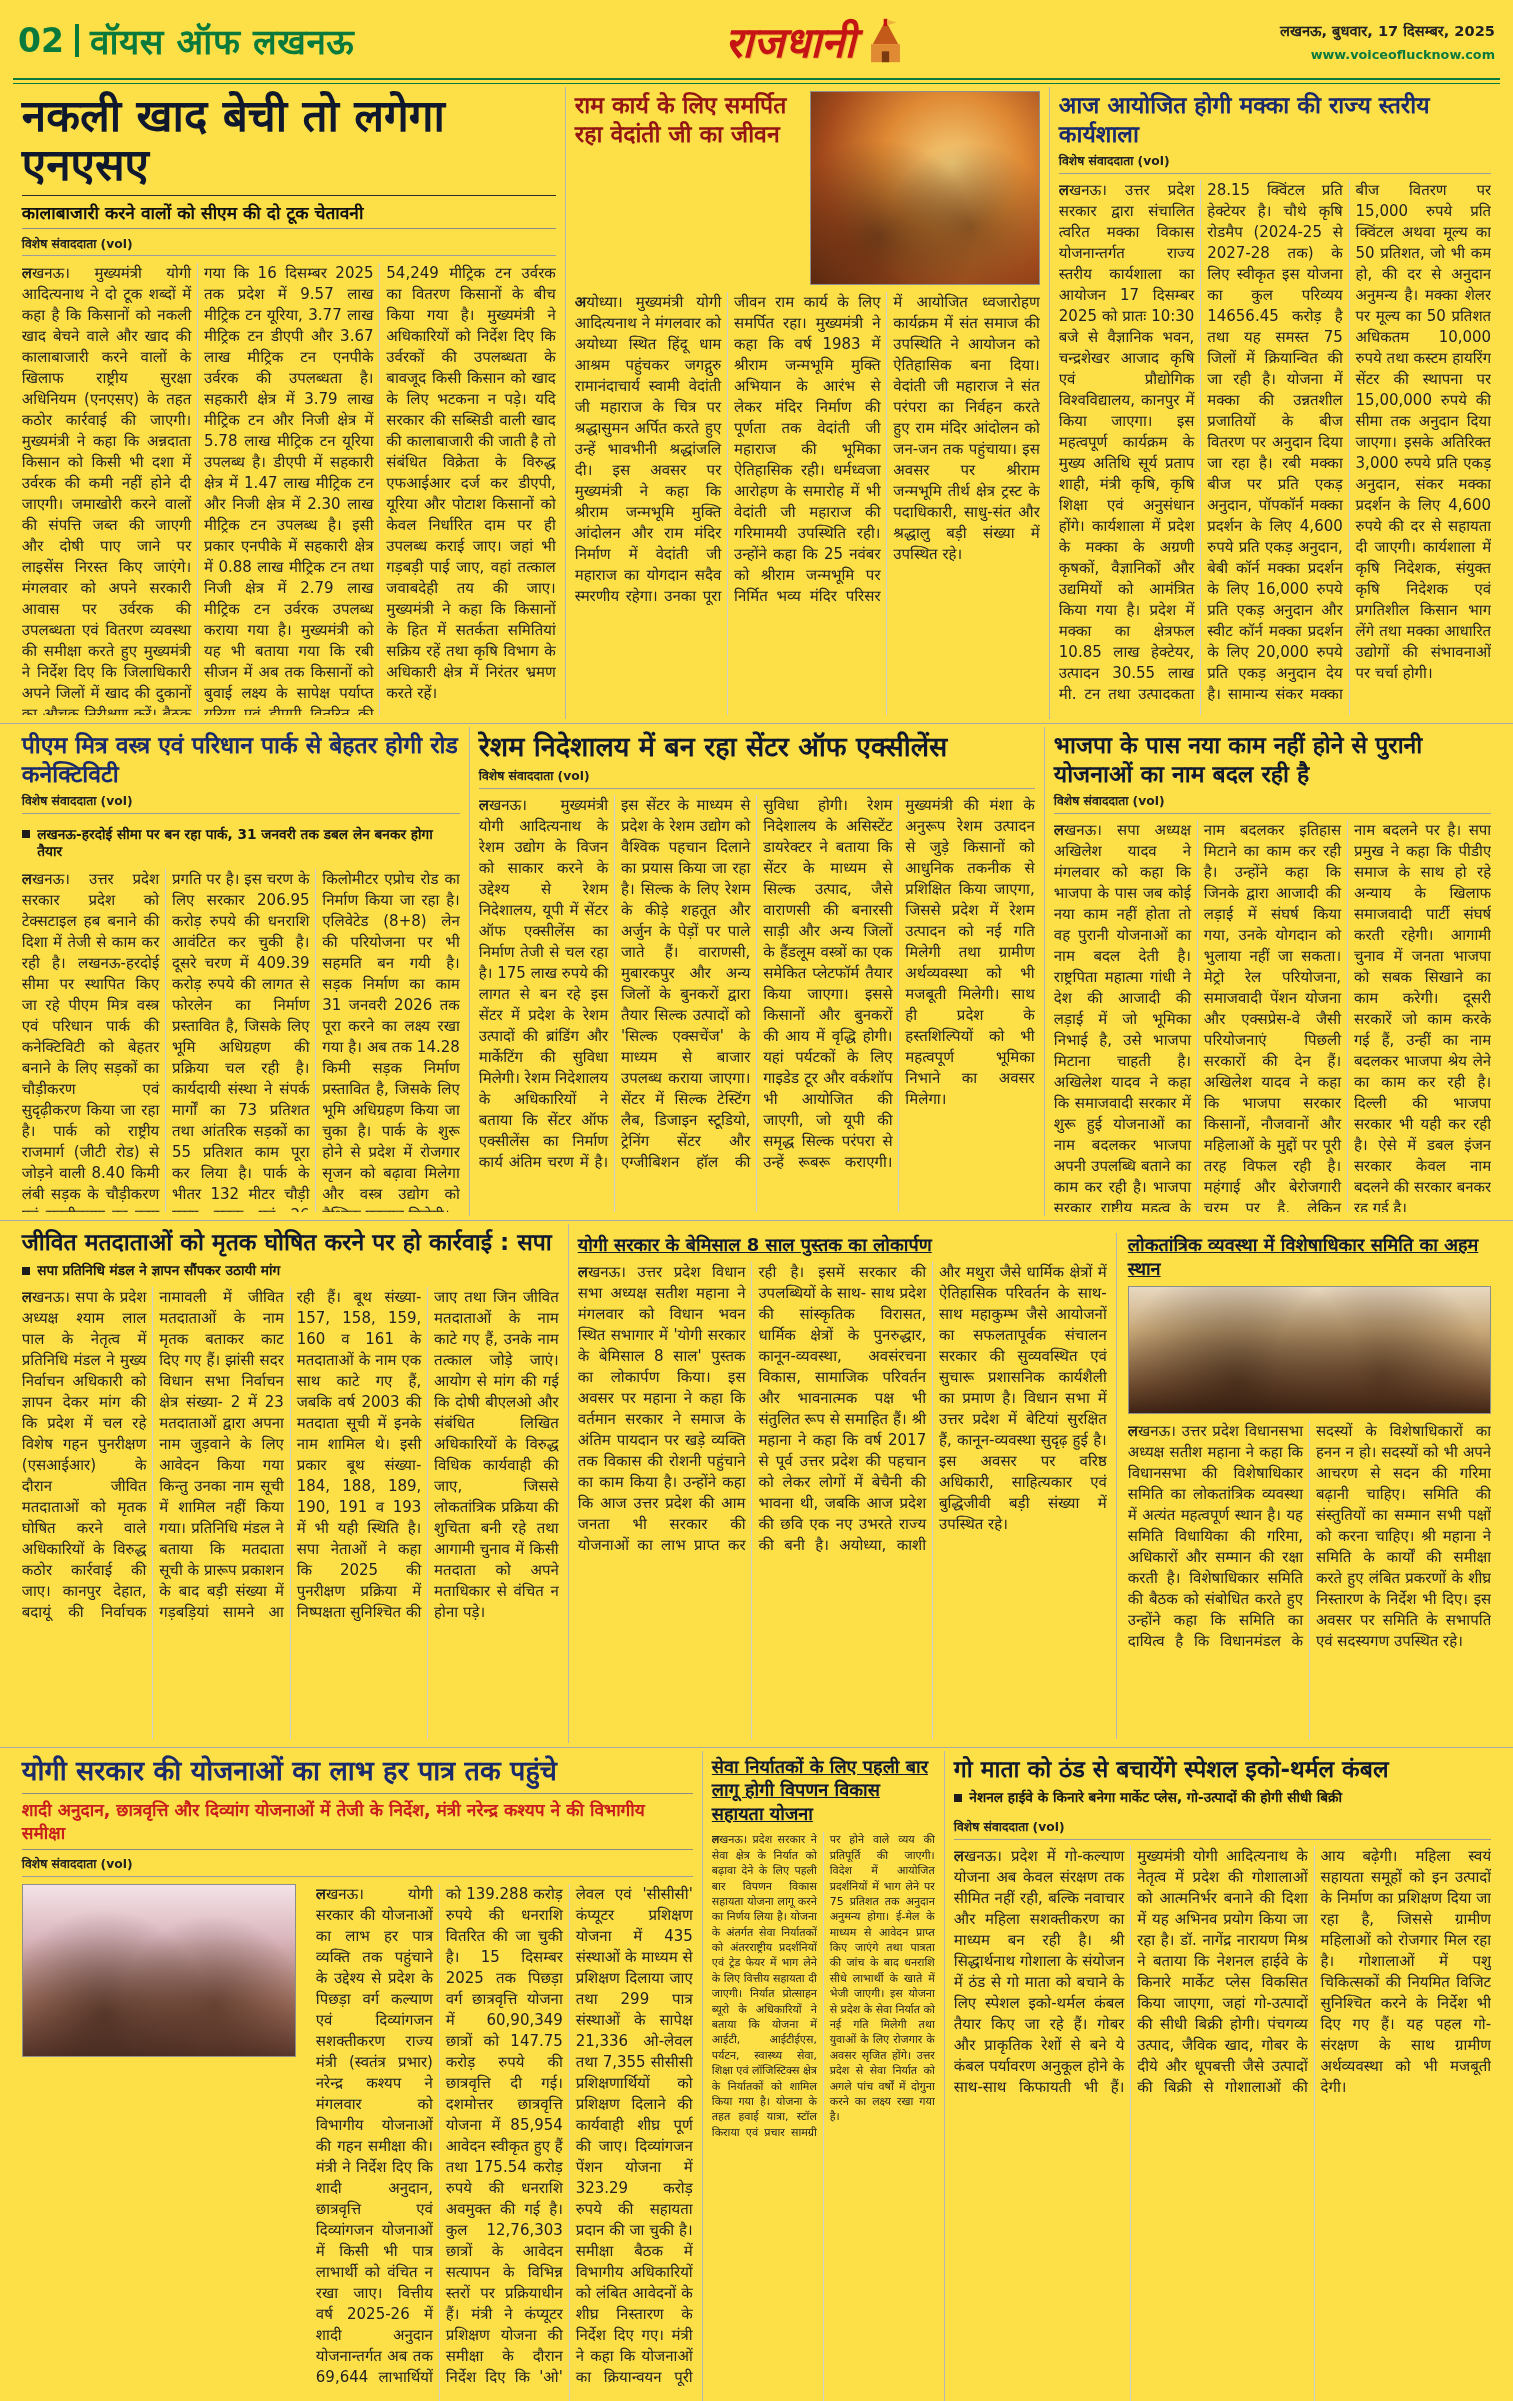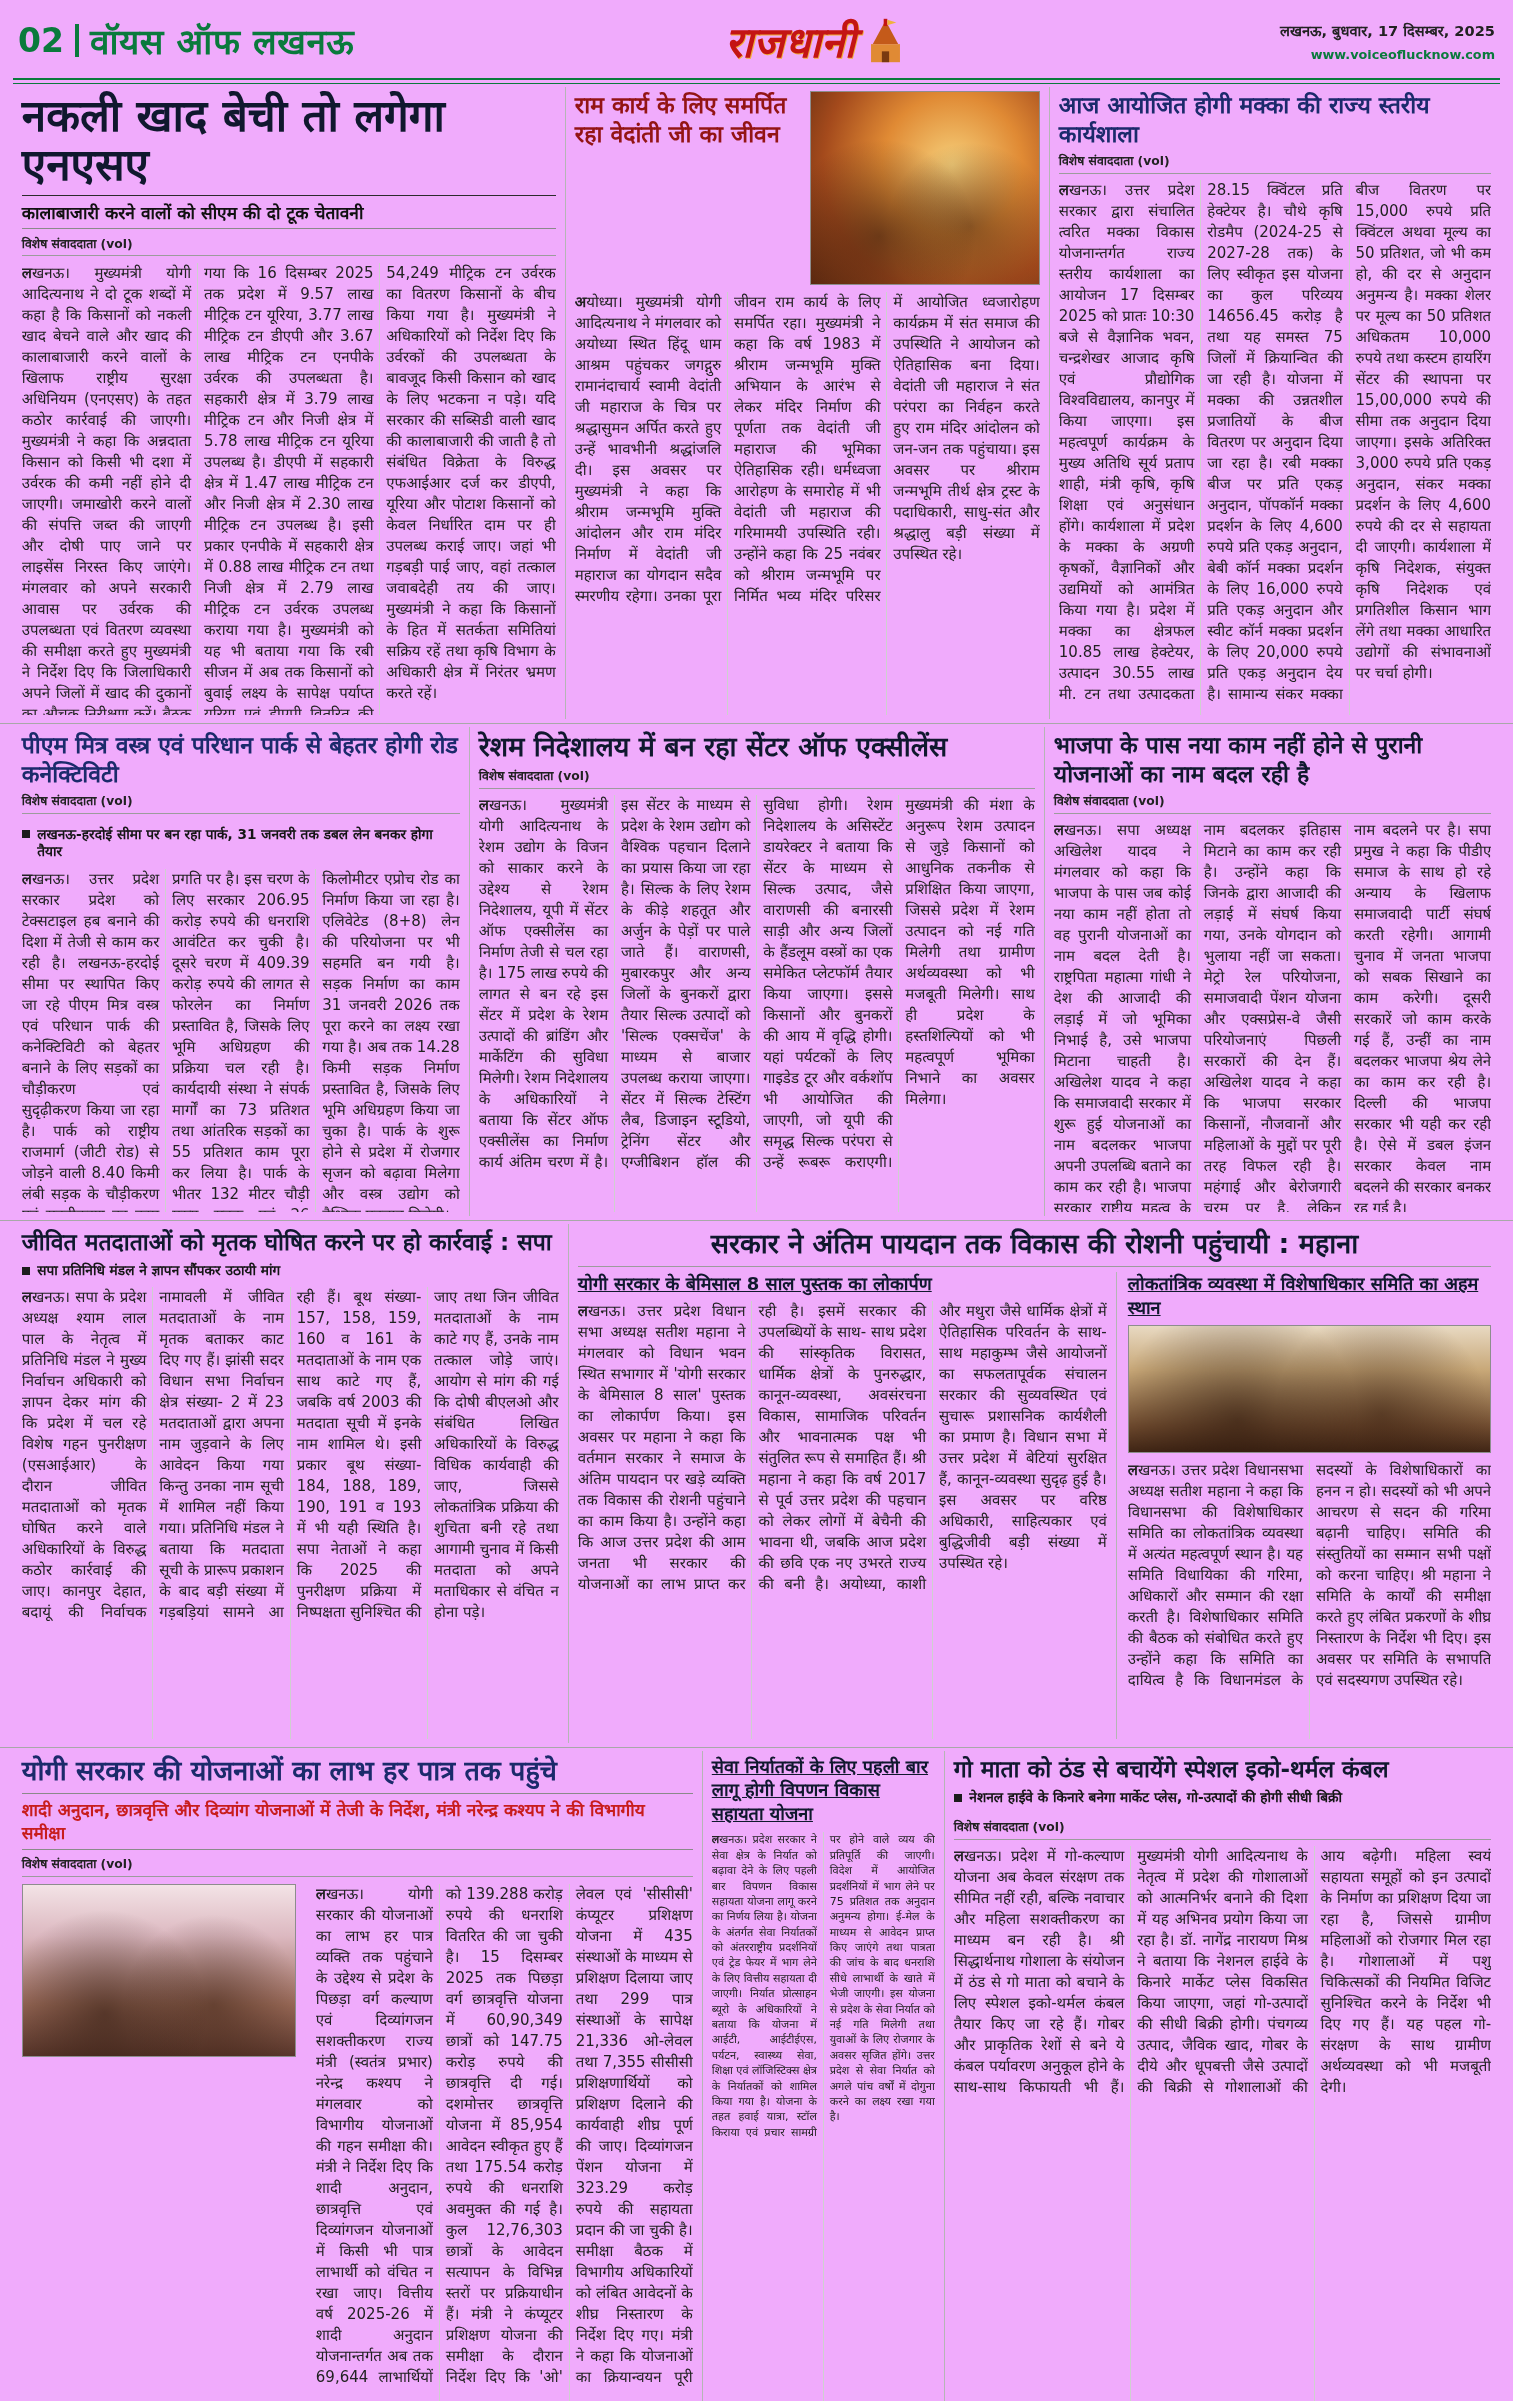--- a/index.html
+++ b/index.html
@@ -1,19 +1,19 @@
 <!DOCTYPE html>
 <html style="font-size:14.6px"><head>
 <meta charset="utf-8">
 <style>
   * { box-sizing: border-box; margin: 0; padding: 0; }
   html,body { background:#9a9a9a; }
   .page {
     position:relative; width:1513px; height:2401px; margin:0 auto;
-    background:#f0abfc; color:#1b1b1b; overflow:hidden;
+    background:#fde047; color:#1b1b1b; overflow:hidden;
     font-family:"DejaVu Sans","Liberation Sans",sans-serif;
   }
   
   .header { display:flex; align-items:center; justify-content:space-between; padding:9px 18px 5.5px; height:78px; }
   .brand { display:flex; align-items:center; gap:11px; color:#0a7a3c; }
   .page-num { font-size:33px; font-weight:800; line-height:1; padding-right:11px; border-right:4.6px solid #0a7a3c; }
   .paper-name { font-size:35px; font-weight:800; letter-spacing:0.5px; }
   .masthead { display:flex; align-items:center; gap:7px; }
   .masthead-title { font-size:42px; font-weight:800; color:#c41414; text-shadow:0.9px 0.9px 0 #f0b23c; font-style:italic; }
   .dates { text-align:right; }
@@ -145,21 +145,20 @@
     <div class="article vstack" style="flex:0 0 555px;">
       <div class="h-md">जीवित मतदाताओं को मृतक घोषित करने पर हो कार्रवाई : सपा</div>
       <div class="bullet">
         <span class="bullet-sq"></span>
         <span>सपा प्रतिनिधि मंडल ने ज्ञापन सौंपकर उठायी मांग</span>
       </div>
       <div class="body cols-4 fill">लखनऊ। सपा के प्रदेश अध्यक्ष श्याम लाल पाल के नेतृत्व में प्रतिनिधि मंडल ने मुख्य निर्वाचन अधिकारी को ज्ञापन देकर मांग की कि प्रदेश में चल रहे विशेष गहन पुनरीक्षण (एसआईआर) के दौरान जीवित मतदाताओं को मृतक घोषित करने वाले अधिकारियों के विरुद्ध कठोर कार्रवाई की जाए। कानपुर देहात, बदायूं की निर्वाचक नामावली में जीवित मतदाताओं के नाम मृतक बताकर काट दिए गए हैं। झांसी सदर विधान सभा निर्वाचन क्षेत्र संख्या- 2 में 23 मतदाताओं द्वारा अपना नाम जुड़वाने के लिए आवेदन किया गया किन्तु उनका नाम सूची में शामिल नहीं किया गया। प्रतिनिधि मंडल ने बताया कि मतदाता सूची के प्रारूप प्रकाशन के बाद बड़ी संख्या में गड़बड़ियां सामने आ रही हैं। बूथ संख्या- 157, 158, 159, 160 व 161 के मतदाताओं के नाम एक साथ काटे गए हैं, जबकि वर्ष 2003 की मतदाता सूची में इनके नाम शामिल थे। इसी प्रकार बूथ संख्या- 184, 188, 189, 190, 191 व 193 में भी यही स्थिति है। सपा नेताओं ने कहा कि 2025 की पुनरीक्षण प्रक्रिया में निष्पक्षता सुनिश्चित की जाए तथा जिन जीवित मतदाताओं के नाम काटे गए हैं, उनके नाम तत्काल जोड़े जाएं। आयोग से मांग की गई कि दोषी बीएलओ और संबंधित लिखित अधिकारियों के विरुद्ध विधिक कार्यवाही की जाए, जिससे लोकतांत्रिक प्रक्रिया की शुचिता बनी रहे तथा आगामी चुनाव में किसी मतदाता को अपने मताधिकार से वंचित न होना पड़े।</div>
     </div>
 
     <div class="article vstack" style="flex:1;">
-      <div class="h-lg" style="text-align:center; border-bottom:0.9px solid #9c9c9c; padding-bottom:5.5px;">सरकार ने अंतिम पायदान तक विकास की रोशनी पहुंचायी : महाना</div>
       <div class="mahana-grid">
         <div class="mahana-left">
           <div class="h-sm" style="margin-bottom:5.5px;">योगी सरकार के बेमिसाल 8 साल पुस्तक का लोकार्पण</div>
           <div class="body cols-3 fill">लखनऊ। उत्तर प्रदेश विधान सभा अध्यक्ष सतीश महाना ने मंगलवार को विधान भवन स्थित सभागार में 'योगी सरकार के बेमिसाल 8 साल' पुस्तक का लोकार्पण किया। इस अवसर पर महाना ने कहा कि वर्तमान सरकार ने समाज के अंतिम पायदान पर खड़े व्यक्ति तक विकास की रोशनी पहुंचाने का काम किया है। उन्होंने कहा कि आज उत्तर प्रदेश की आम जनता भी सरकार की योजनाओं का लाभ प्राप्त कर रही है। इसमें सरकार की उपलब्धियों के साथ- साथ प्रदेश की सांस्कृतिक विरासत, धार्मिक क्षेत्रों के पुनरुद्धार, कानून-व्यवस्था, अवसंरचना विकास, सामाजिक परिवर्तन और भावनात्मक पक्ष भी संतुलित रूप से समाहित हैं। श्री महाना ने कहा कि वर्ष 2017 से पूर्व उत्तर प्रदेश की पहचान को लेकर लोगों में बेचैनी की भावना थी, जबकि आज प्रदेश की छवि एक नए उभरते राज्य की बनी है। अयोध्या, काशी और मथुरा जैसे धार्मिक क्षेत्रों में ऐतिहासिक परिवर्तन के साथ-साथ महाकुम्भ जैसे आयोजनों का सफलतापूर्वक संचालन सरकार की सुव्यवस्थित एवं सुचारू प्रशासनिक कार्यशैली का प्रमाण है। विधान सभा में उत्तर प्रदेश में बेटियां सुरक्षित हैं, कानून-व्यवस्था सुदृढ़ हुई है। इस अवसर पर वरिष्ठ अधिकारी, साहित्यकार एवं बुद्धिजीवी बड़ी संख्या में उपस्थित रहे।</div>
         </div>
         <div class="mahana-right">
           <div class="h-sm" style="margin-bottom:5.5px;">लोकतांत्रिक व्यवस्था में विशेषाधिकार समिति का अहम स्थान</div>
           <div class="photo photo-assembly" style="margin-bottom:7.3px;"></div>
           <div class="body cols-2 fill">लखनऊ। उत्तर प्रदेश विधानसभा अध्यक्ष सतीश महाना ने कहा कि विधानसभा की विशेषाधिकार समिति का लोकतांत्रिक व्यवस्था में अत्यंत महत्वपूर्ण स्थान है। यह समिति विधायिका की गरिमा, अधिकारों और सम्मान की रक्षा करती है। विशेषाधिकार समिति की बैठक को संबोधित करते हुए उन्होंने कहा कि समिति का दायित्व है कि विधानमंडल के सदस्यों के विशेषाधिकारों का हनन न हो। सदस्यों को भी अपने आचरण से सदन की गरिमा बढ़ानी चाहिए। समिति की संस्तुतियों का सम्मान सभी पक्षों को करना चाहिए। श्री महाना ने समिति के कार्यों की समीक्षा करते हुए लंबित प्रकरणों के शीघ्र निस्तारण के निर्देश भी दिए। इस अवसर पर समिति के सभापति एवं सदस्यगण उपस्थित रहे।</div>
         </div>

